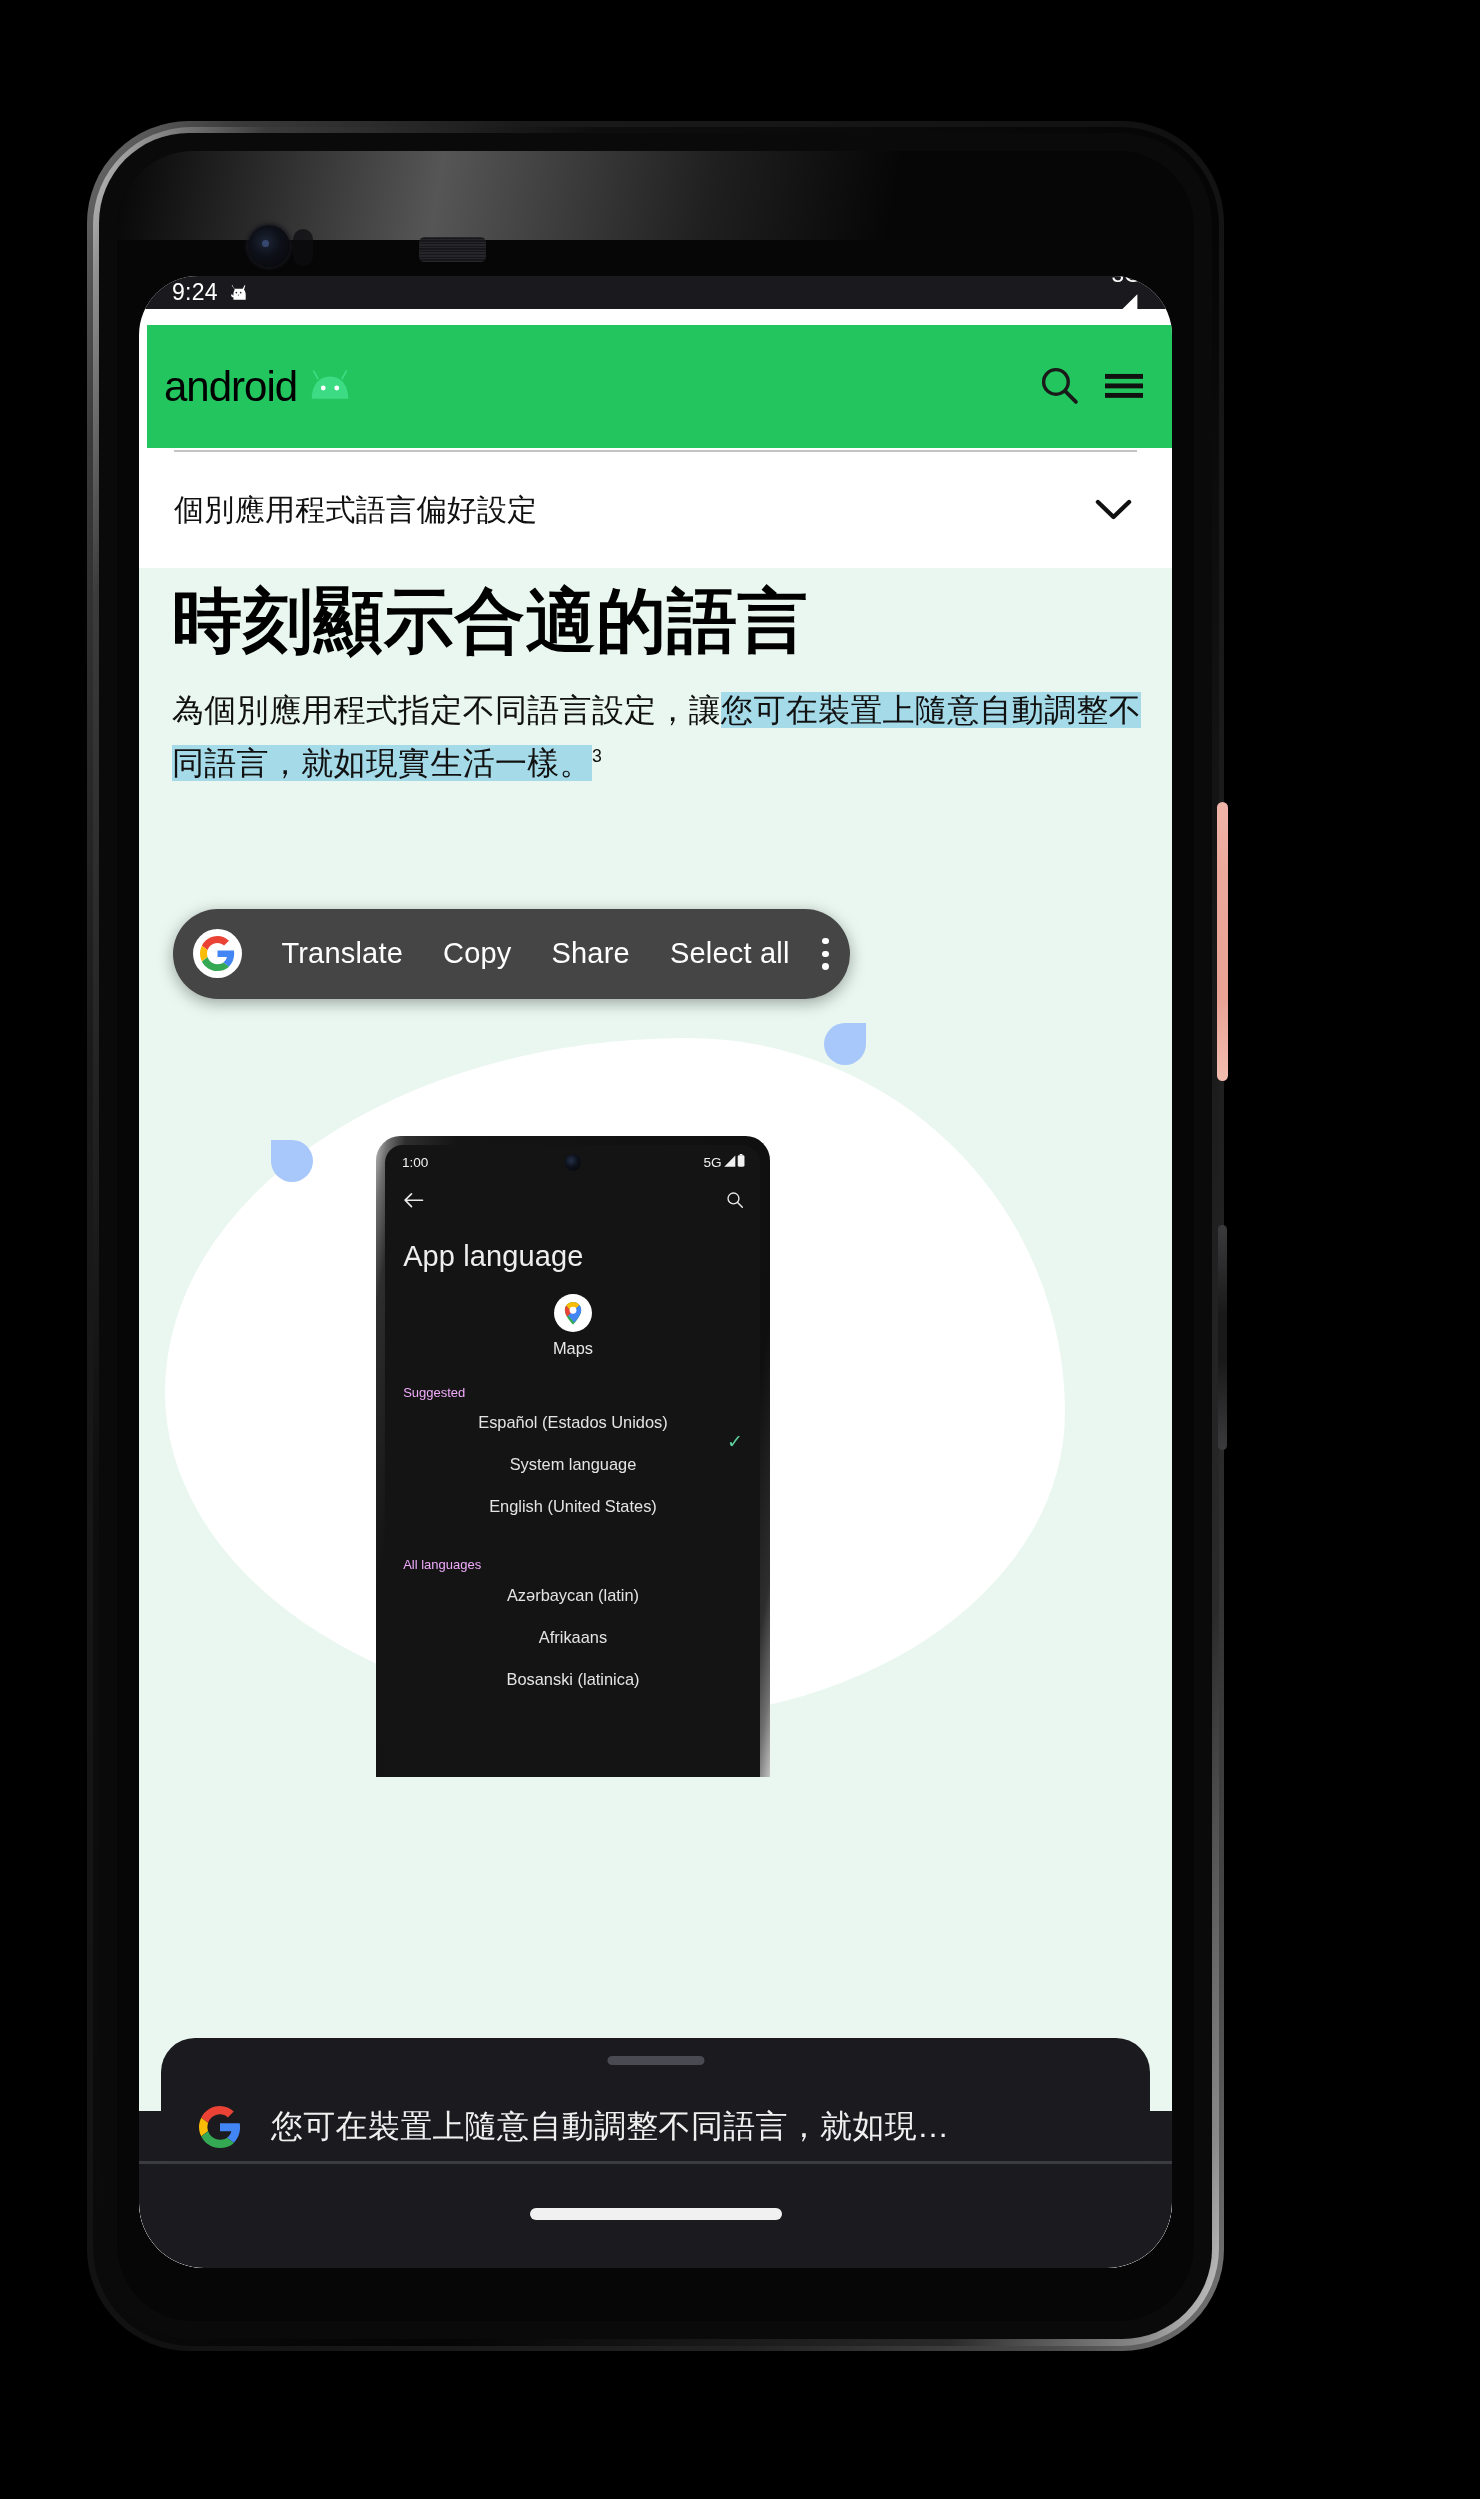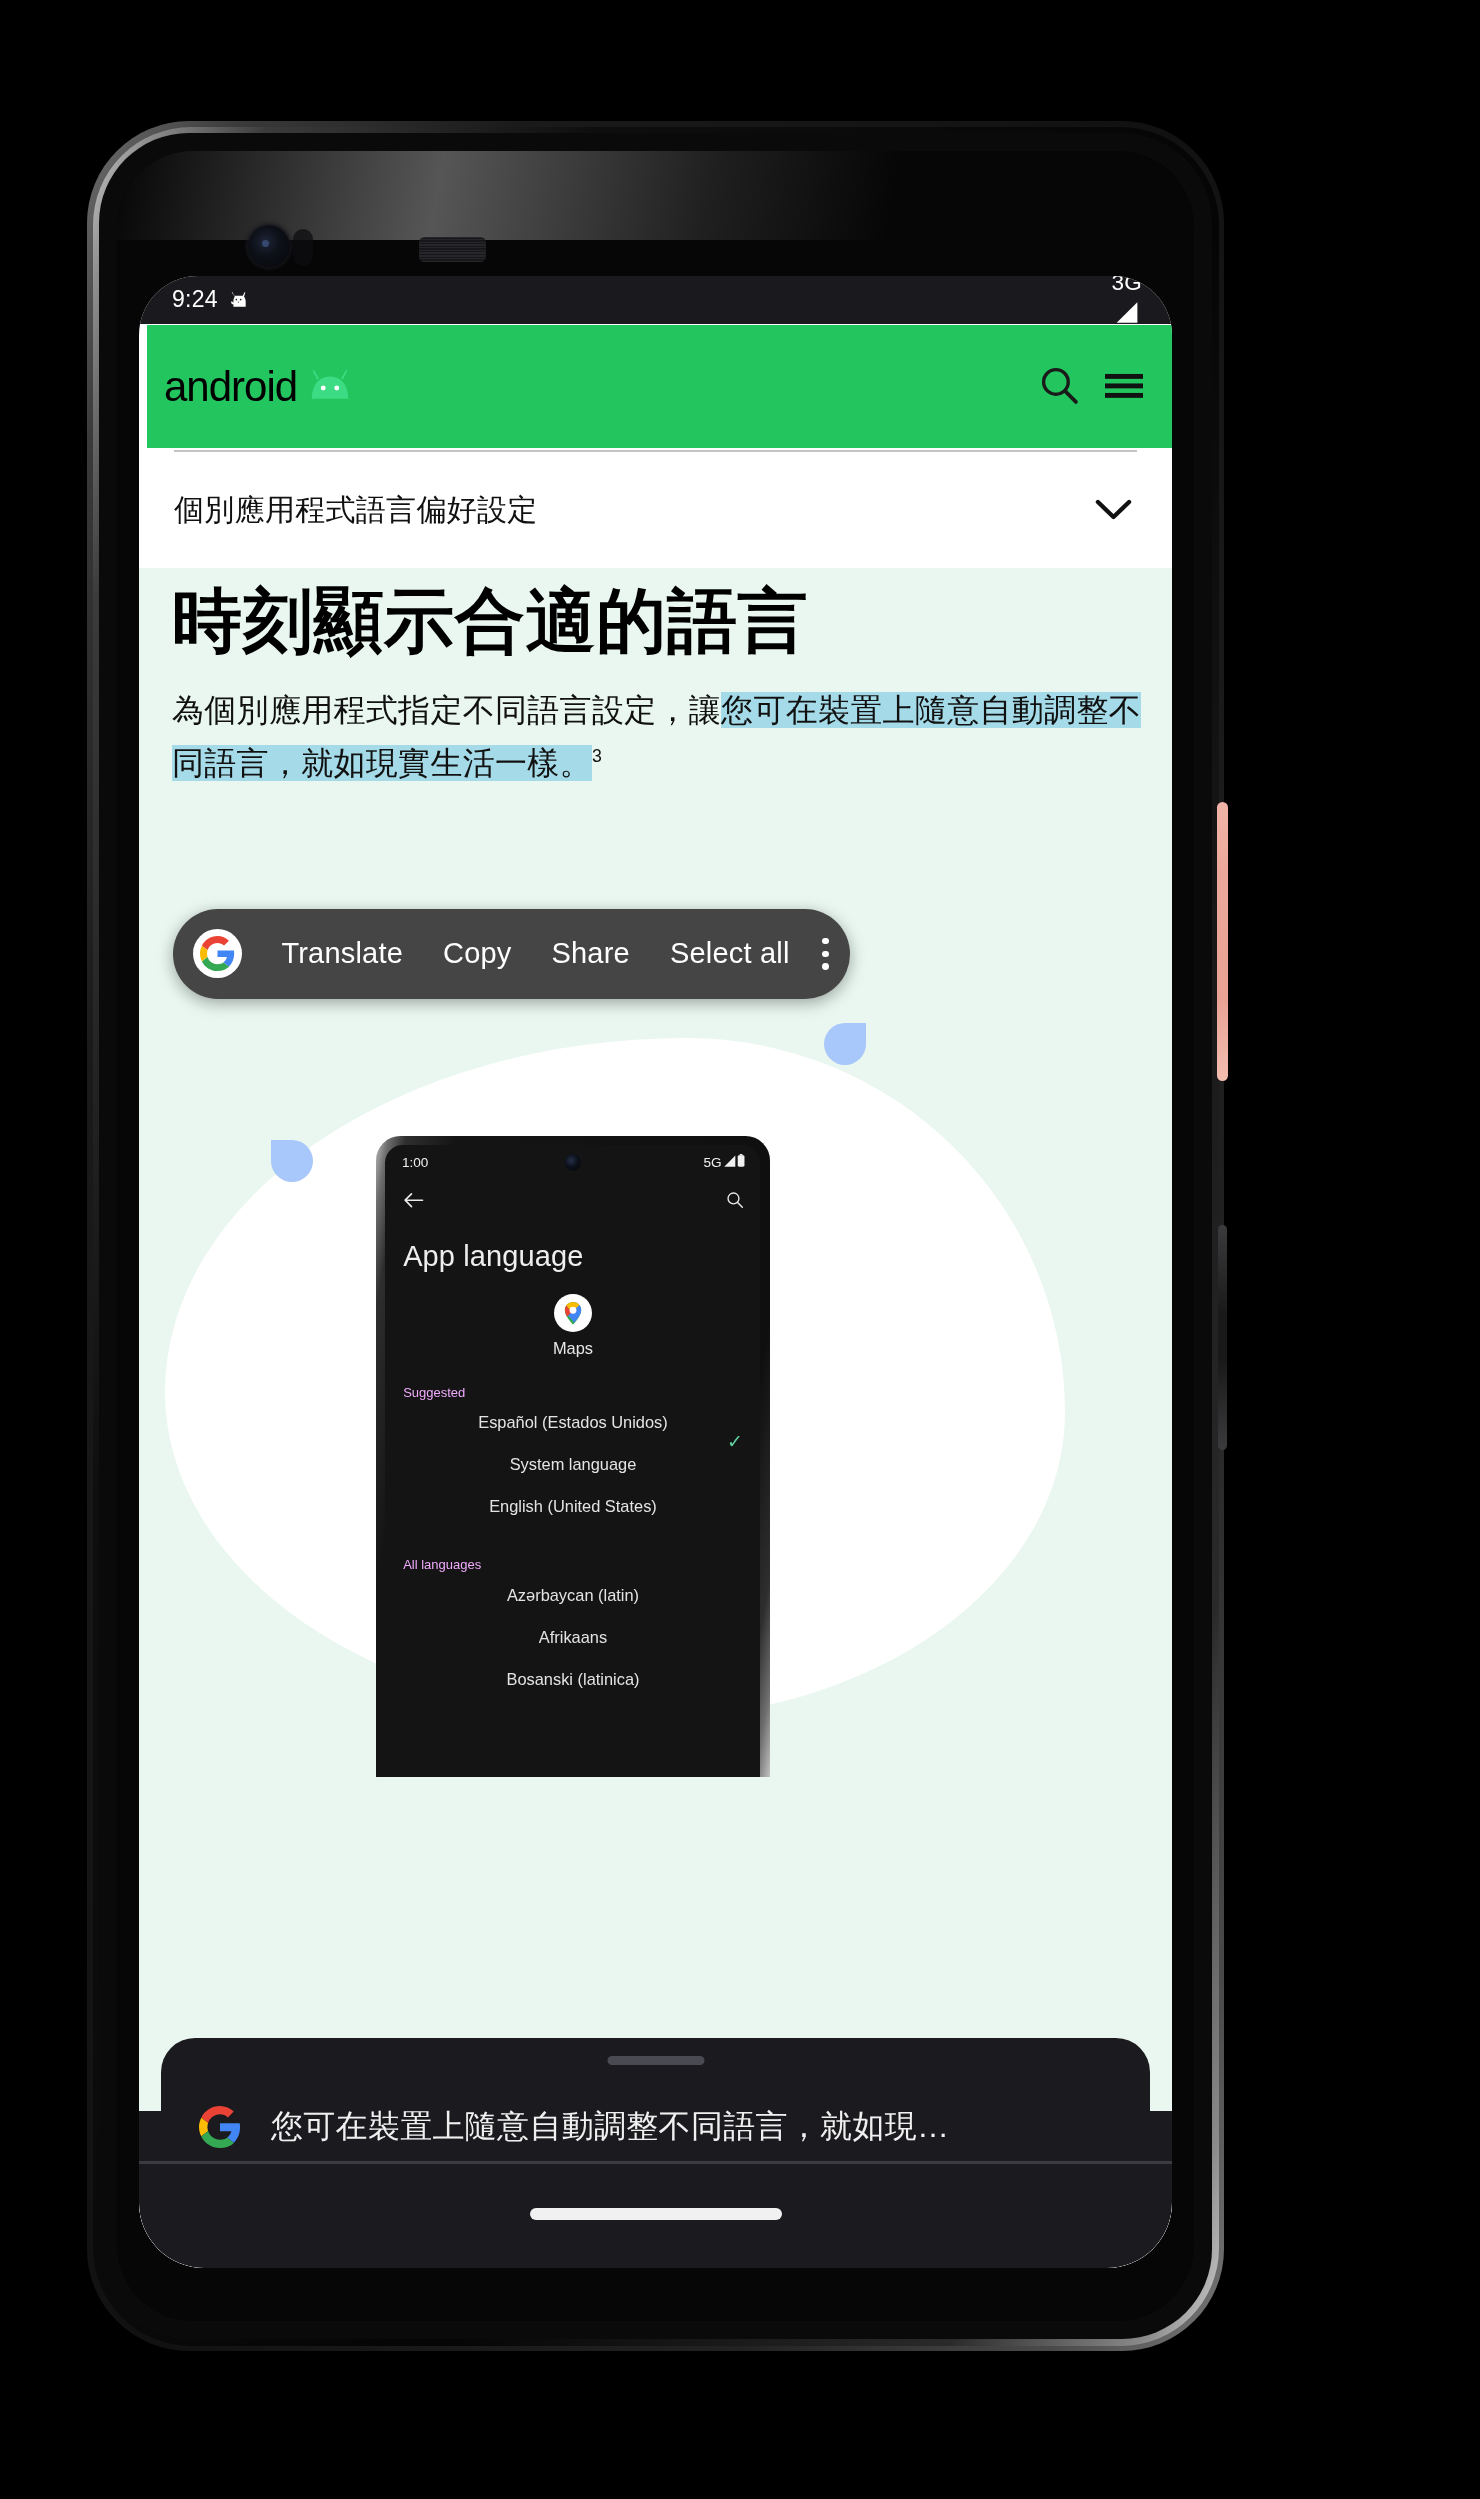--- a/index.html
+++ b/index.html
@@ -82,21 +82,21 @@
   #screen {
     position: absolute;
     left: 22px; top: 125px; right: 22px; bottom: 53px;
     border-radius: 59px 59px 65px 65px;
     background: #fff;
     overflow: hidden;
   }
 
   
   .statusbar {
-    position: absolute; left:0; top:0; width:100%; height: 48px;
+    position: absolute; left:0; top:0; width:100%; height: 33px;
     background: #1a1a1e;
     display: flex; align-items: center;
     padding: 0 30px 0 33px;
     color: #fff;
   }
   .sb-left { display:flex; align-items:center; gap: 9.5px; }
   .sb-time { font-size: 23px; font-weight: 400; letter-spacing: 0.3px; }
   .sb-right { margin-left:auto; display:flex; align-items:center; gap:5px;flex-direction:column; }
   .sb-label { font-size: 22.5px; font-weight:400; letter-spacing:0.2px;}
   .cat-icon { display:block; }

